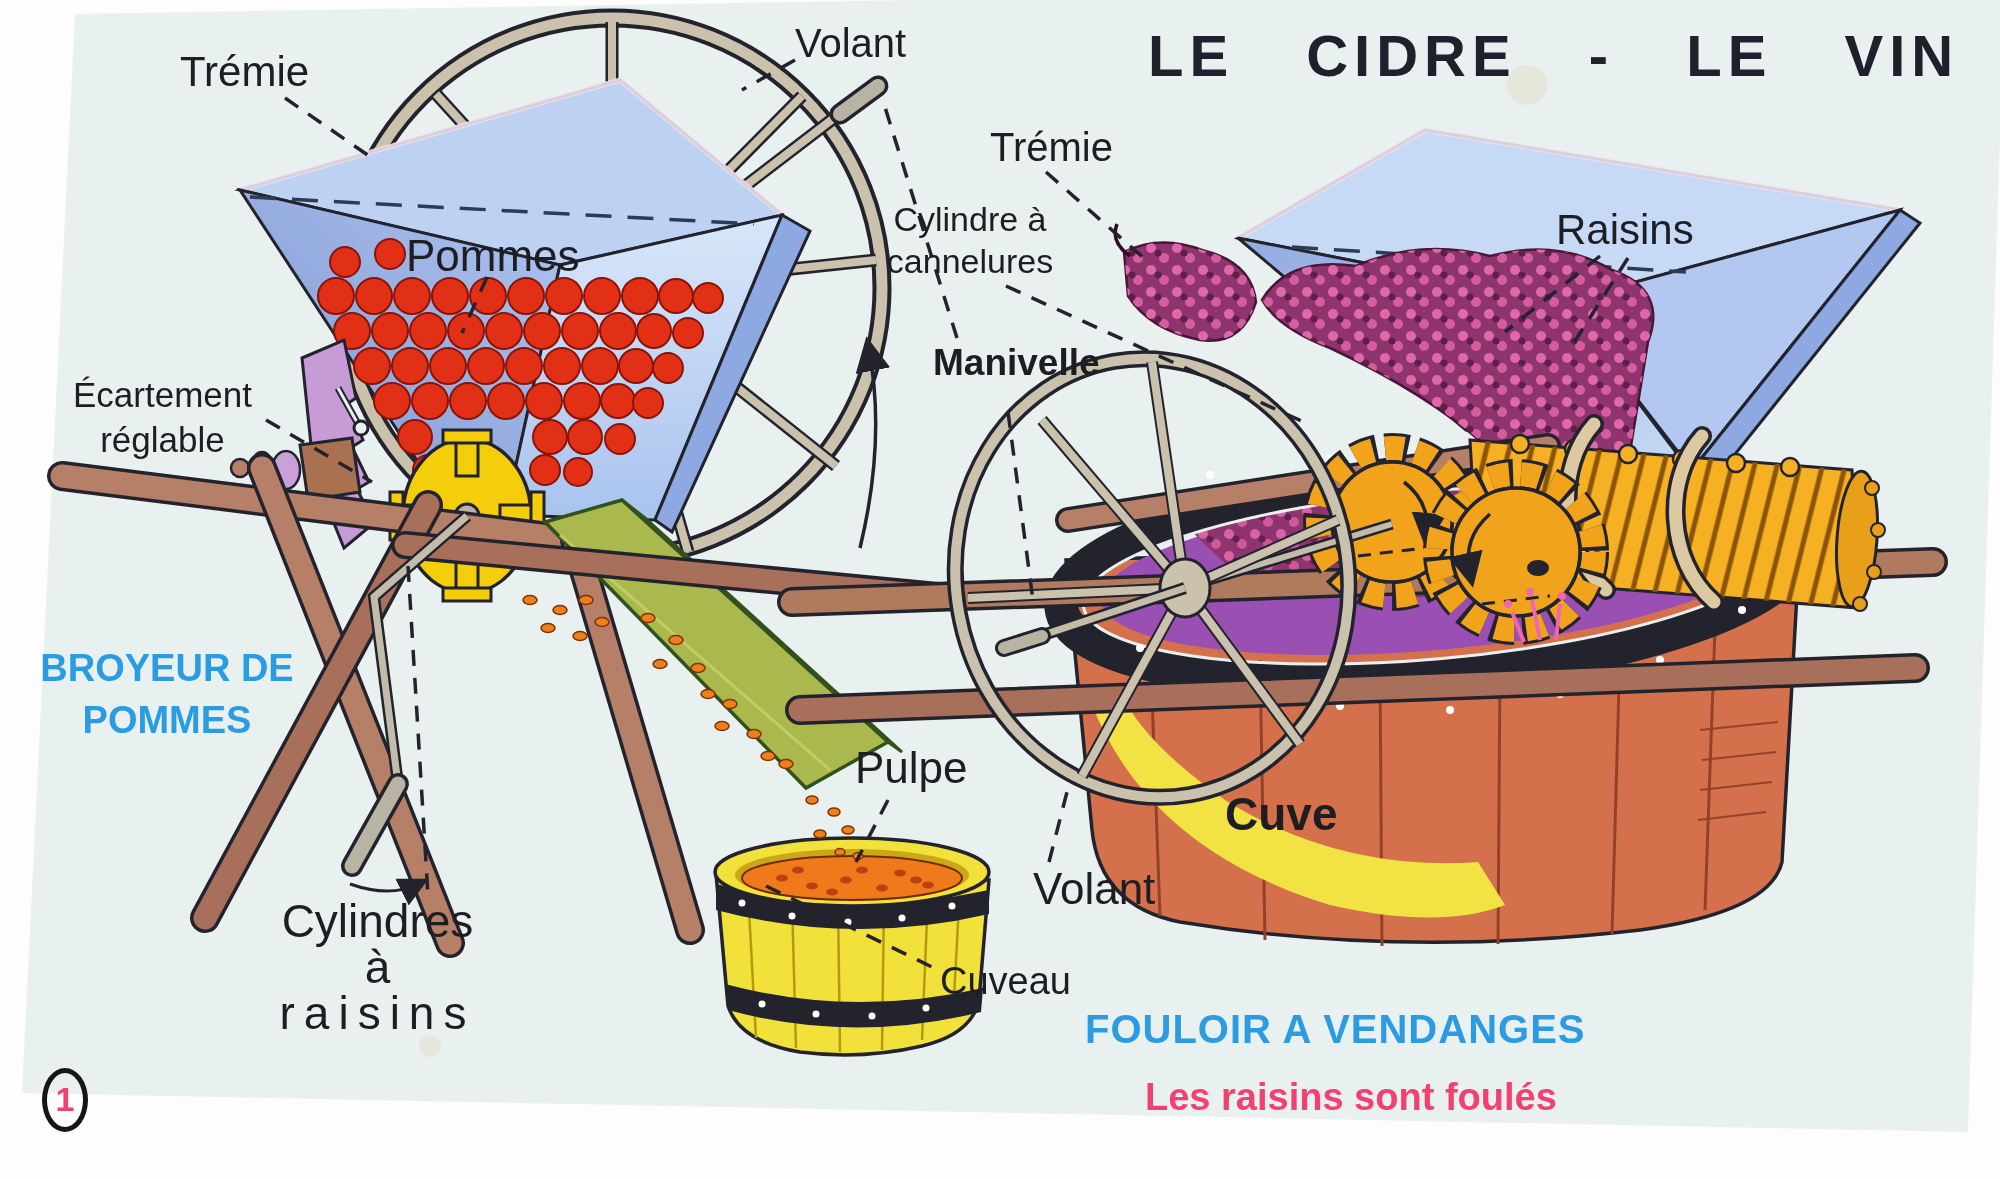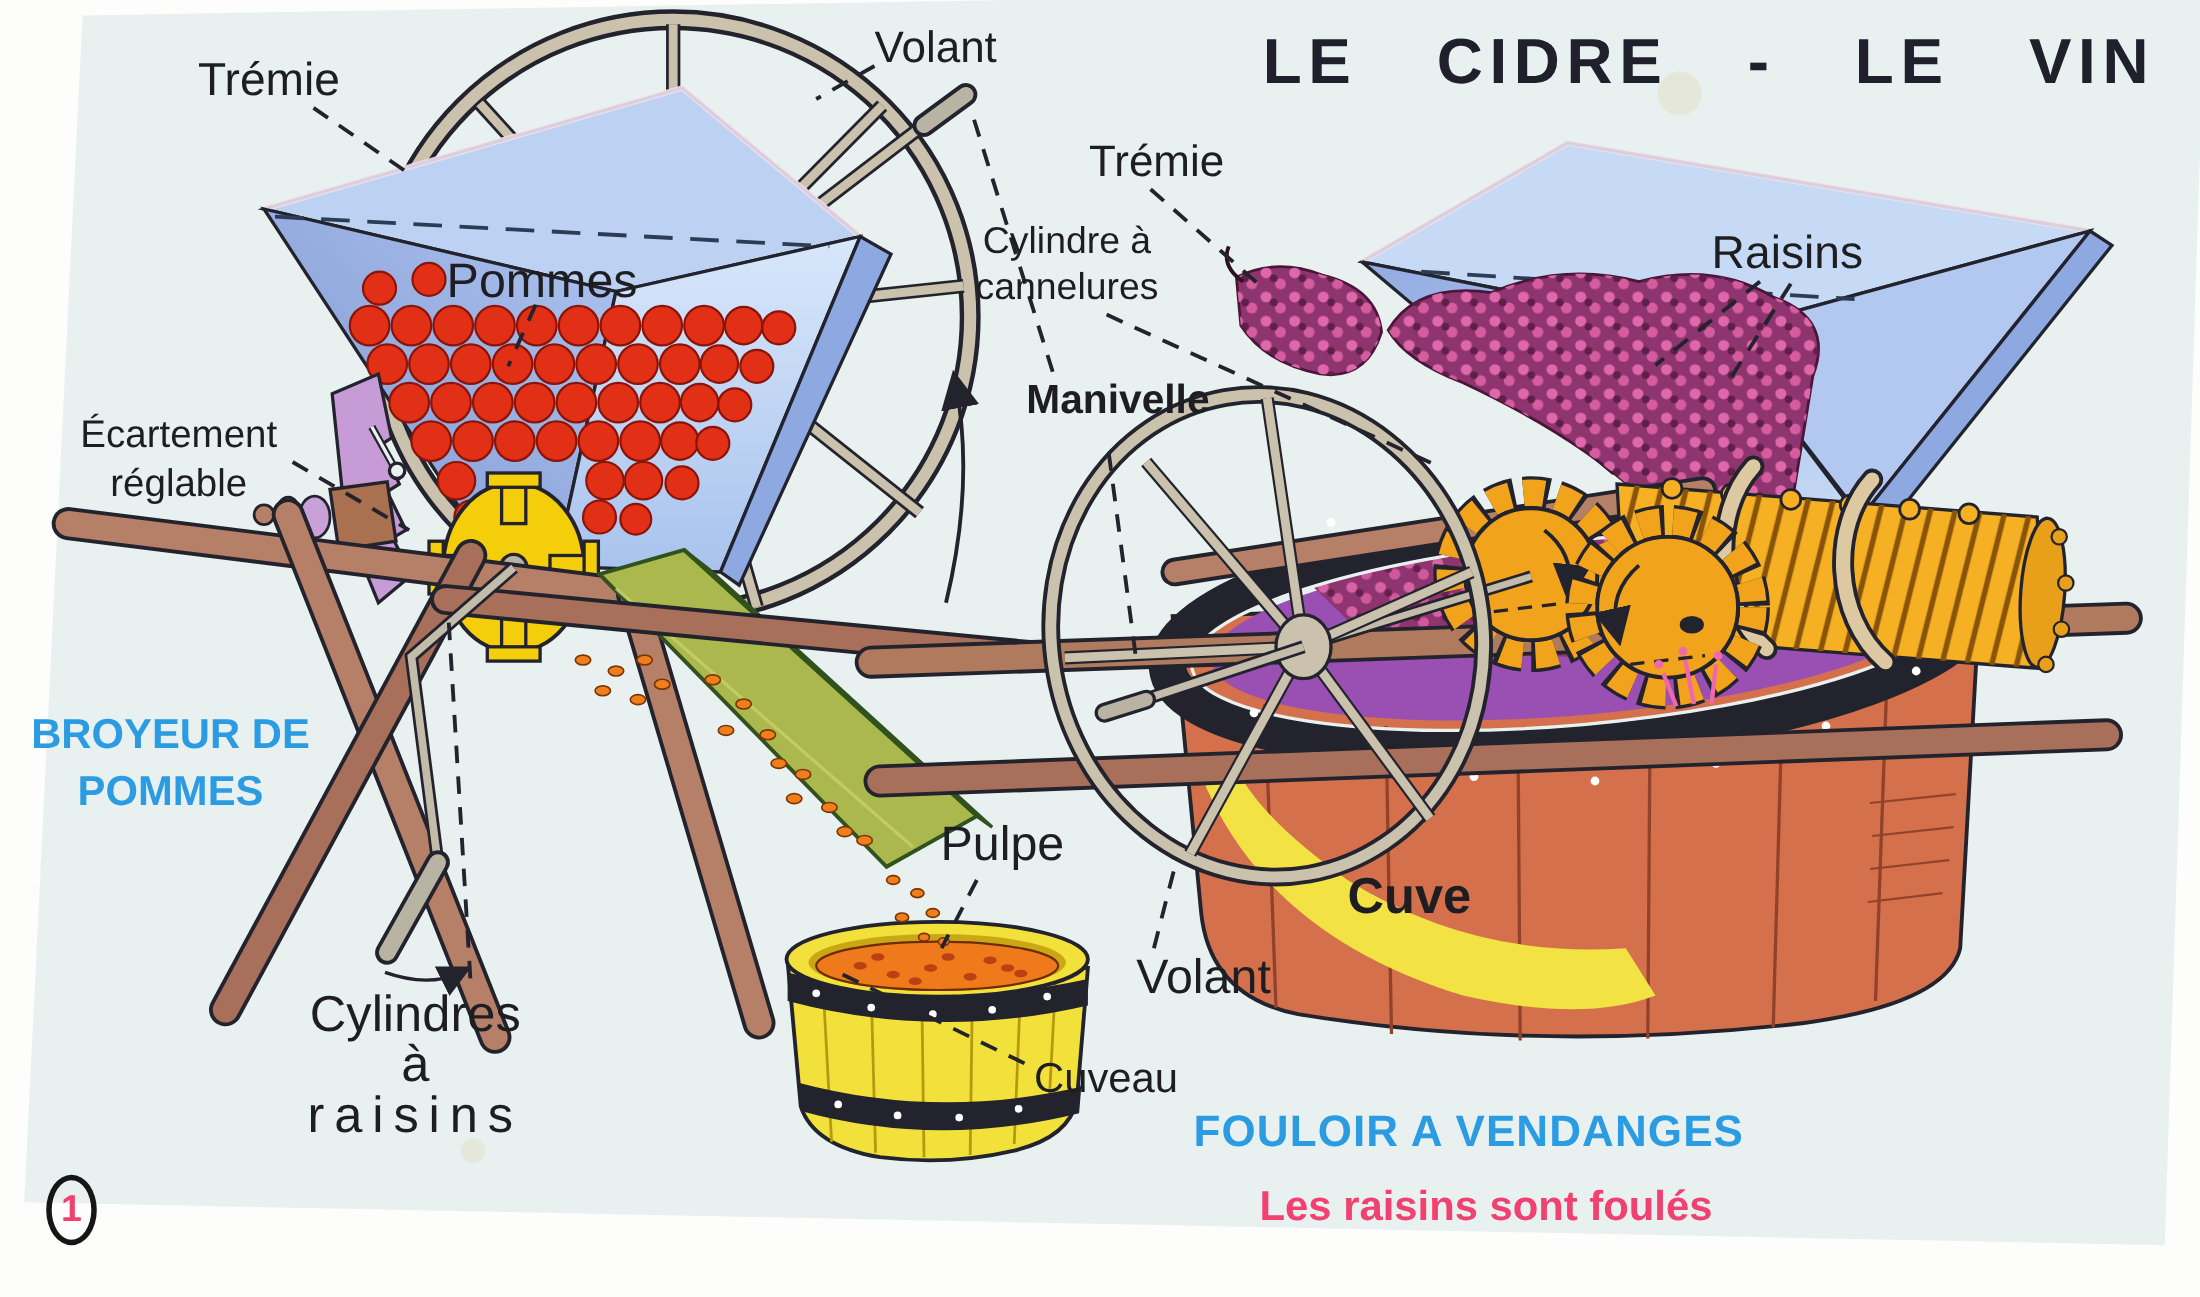--- a/index.html
+++ b/index.html
@@ -445,21 +445,21 @@
   <div class="lbl title" style="left:1148px;top:26px;">LE CIDRE - LE VIN</div>
 
   <div class="lbl" style="left:180px;top:50px;font-size:42px;">Trémie</div>
   <div class="lbl" style="left:795px;top:22px;">Volant</div>
   <div class="lbl" style="left:406px;top:233px;font-size:44px;">Pommes</div>
   <div class="lbl center" style="left:35px;top:372px;width:255px;font-size:35px;line-height:45px;text-align:center;">
     <span>Écartement</span><br>
     <span>réglable</span>
   </div>
   <div class="lbl bold" style="left:933px;top:344px;font-size:37px;">Manivelle</div>
-  <div class="lbl center blue" style="left:25px;top:642px;width:260px;font-size:38px;line-height:52px;">
+  <div class="lbl center blue" style="left:37px;top:642px;width:260px;font-size:38px;line-height:52px;">
     <span>BROYEUR DE</span><br>
     <span>POMMES</span>
   </div>
   <div class="lbl" style="left:855px;top:745px;font-size:44px;">Pulpe</div>
   <div class="lbl center" style="left:265px;top:898px;width:225px;font-size:46px;line-height:46px;">
     <span>Cylindres à</span><br>
     <span class="sp">raisins</span>
   </div>
   <div class="lbl" style="left:940px;top:962px;font-size:38px;">Cuveau</div>
 

